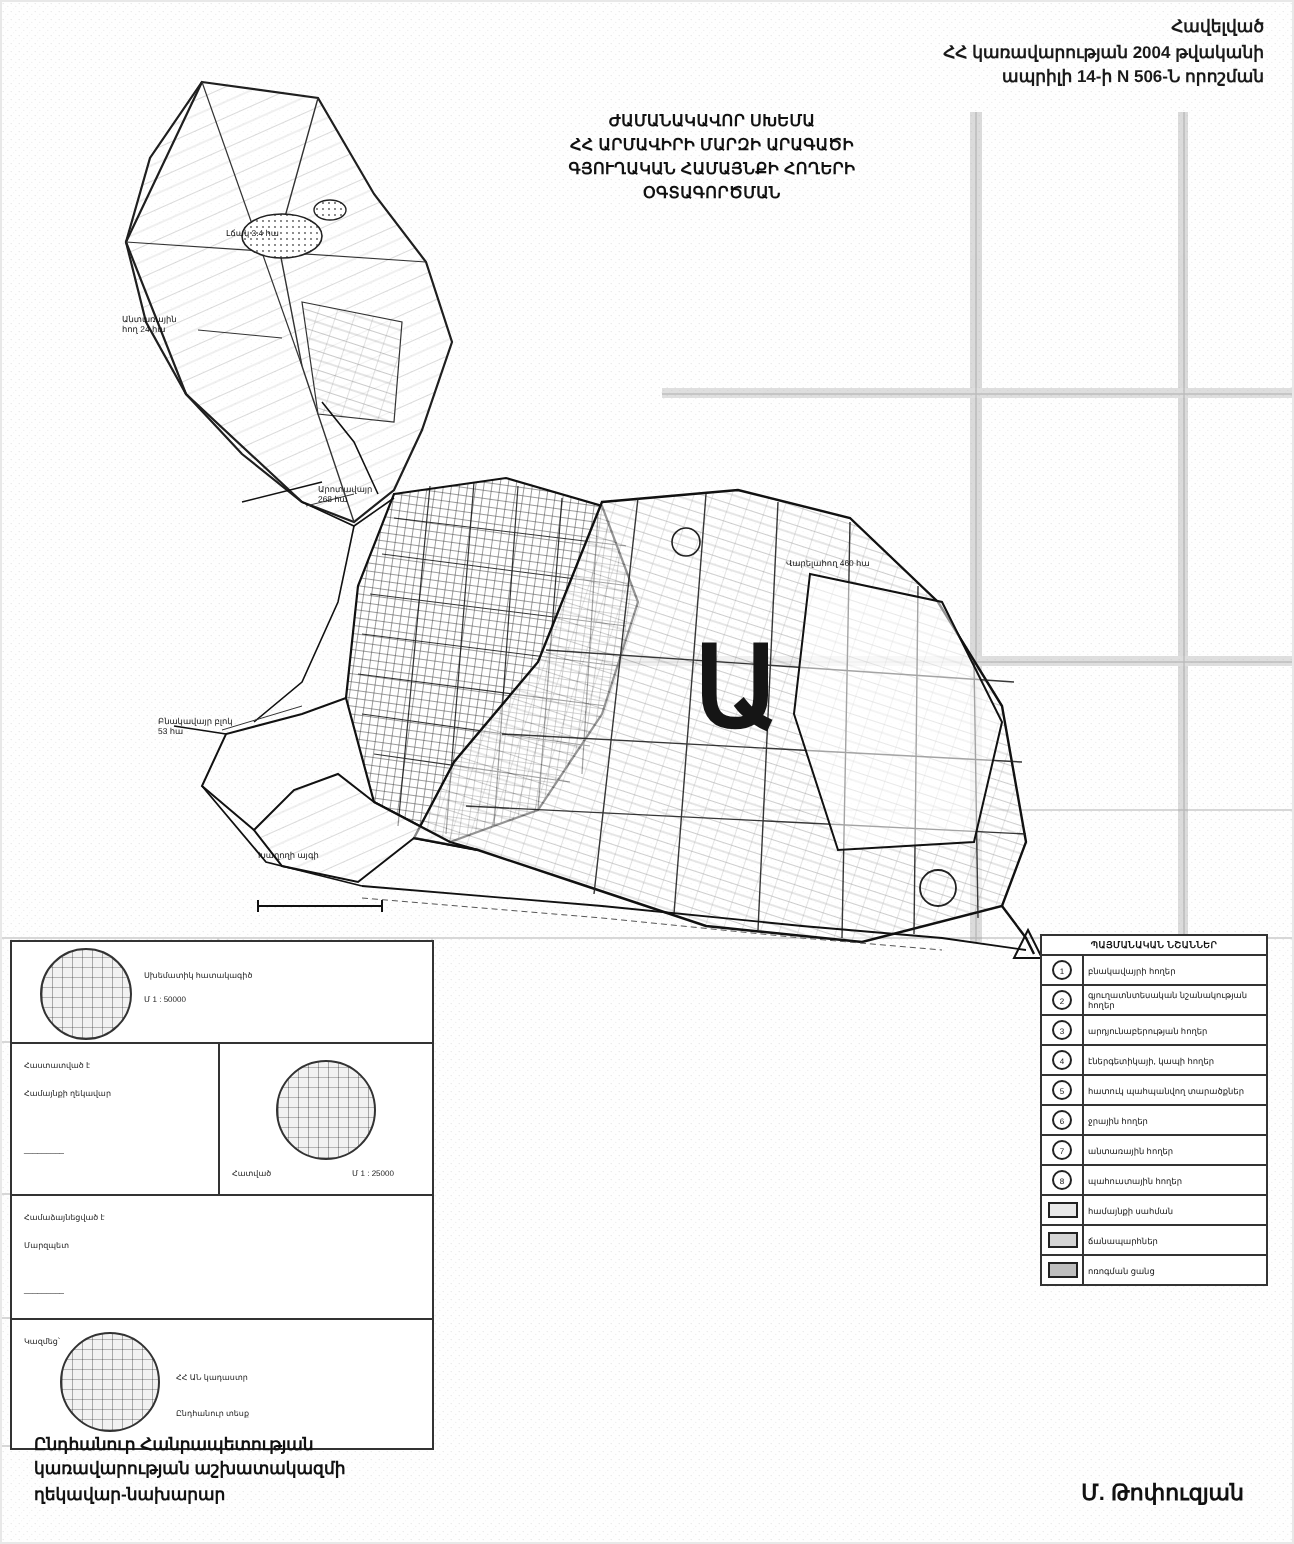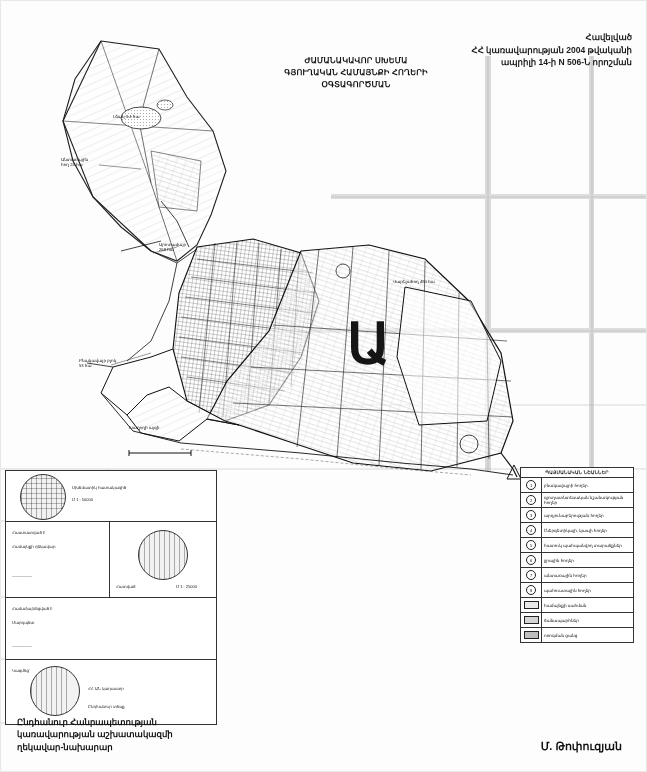--- a/index.html
+++ b/index.html
@@ -22,21 +22,20 @@
   
   .hdr {
     position: absolute;
     right: 14px;
     top: 6px;
     text-align: right;
     font-size: 8.5px;
     color: #1a1a1a;
     line-height: 12.5px;
     font-weight: bold;
-    margin-top: 24px;
   }
   
   .title-block {
     position: absolute;
     left: 240px;
     top: 54px;
     width: 230px;
     text-align: center;
     font-size: 8px;
     color: #111;
@@ -326,20 +325,21 @@
   <div class="abig" style="left:346px; top:310px;">Ա</div>
 
   <div class="hdr">
     <div>Հավելված</div>
     <div>ՀՀ կառավարության 2004 թվականի</div>
     <div>ապրիլի 14-ի N 506-Ն որոշման</div>
   </div>
 
   <div class="title-block">
     <div>ԺԱՄԱՆԱԿԱՎՈՐ ՍԽԵՄԱ</div>
+    <div>ՀՀ ԱՐՄԱՎԻՐԻ ՄԱՐԶԻ ԱՐԱԳԱԾԻ</div>
     <div>ԳՅՈՒՂԱԿԱՆ ՀԱՄԱՅՆՔԻ ՀՈՂԵՐԻ</div>
     <div>ՕԳՏԱԳՈՐԾՄԱՆ</div>
   </div>
 
   <div class="mlabel" style="left:112px; top:113px;">Լճակ 3.4 հա</div>
   <div class="mlabel" style="left:60px; top:156px;">Անտառային
 հող 24 հա</div>
   <div class="mlabel" style="left:158px; top:241px;">Արոտավայր
 268 հա</div>
   <div class="mlabel" style="left:78px; top:357px;">Բնակավայր բլոկ

